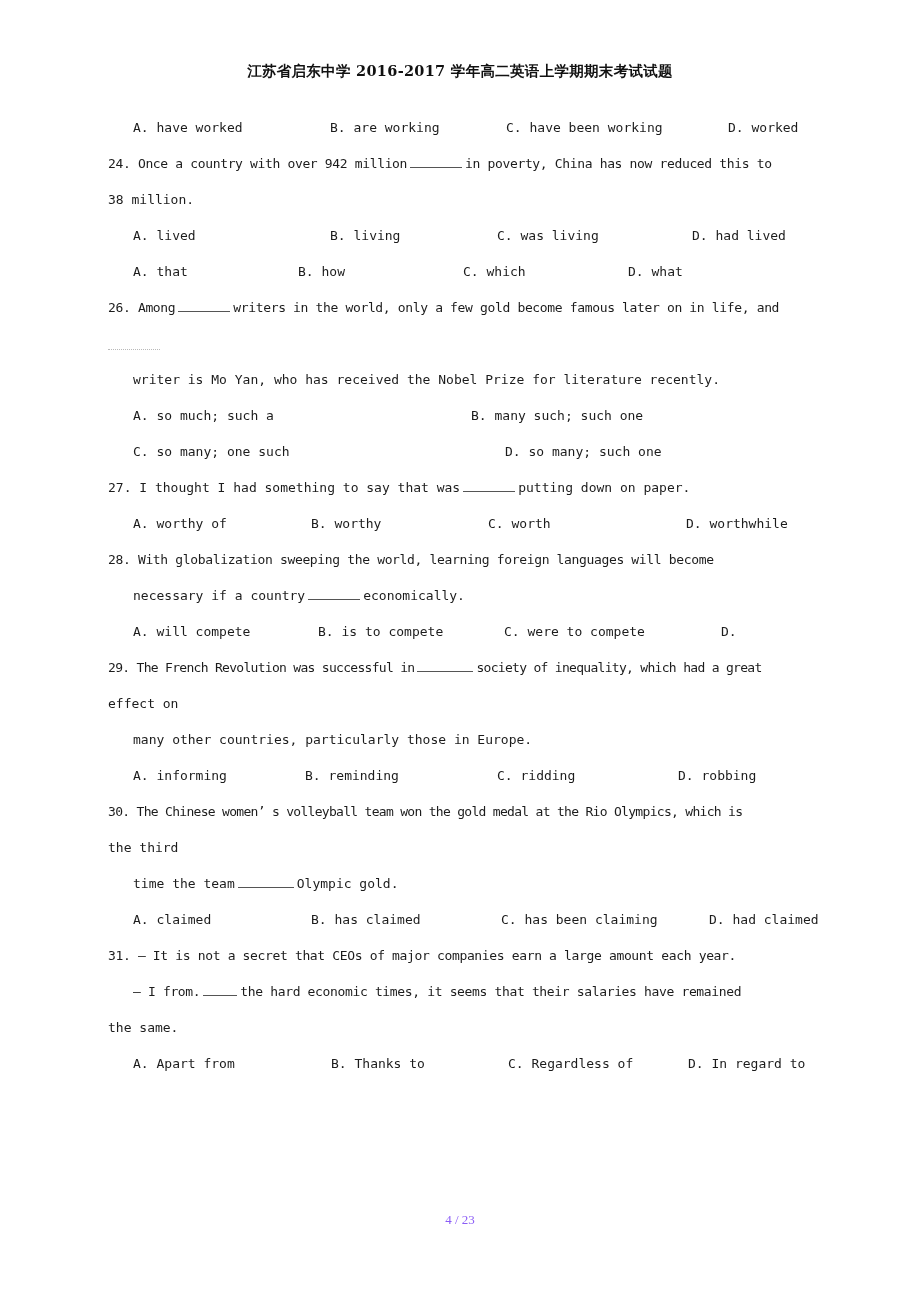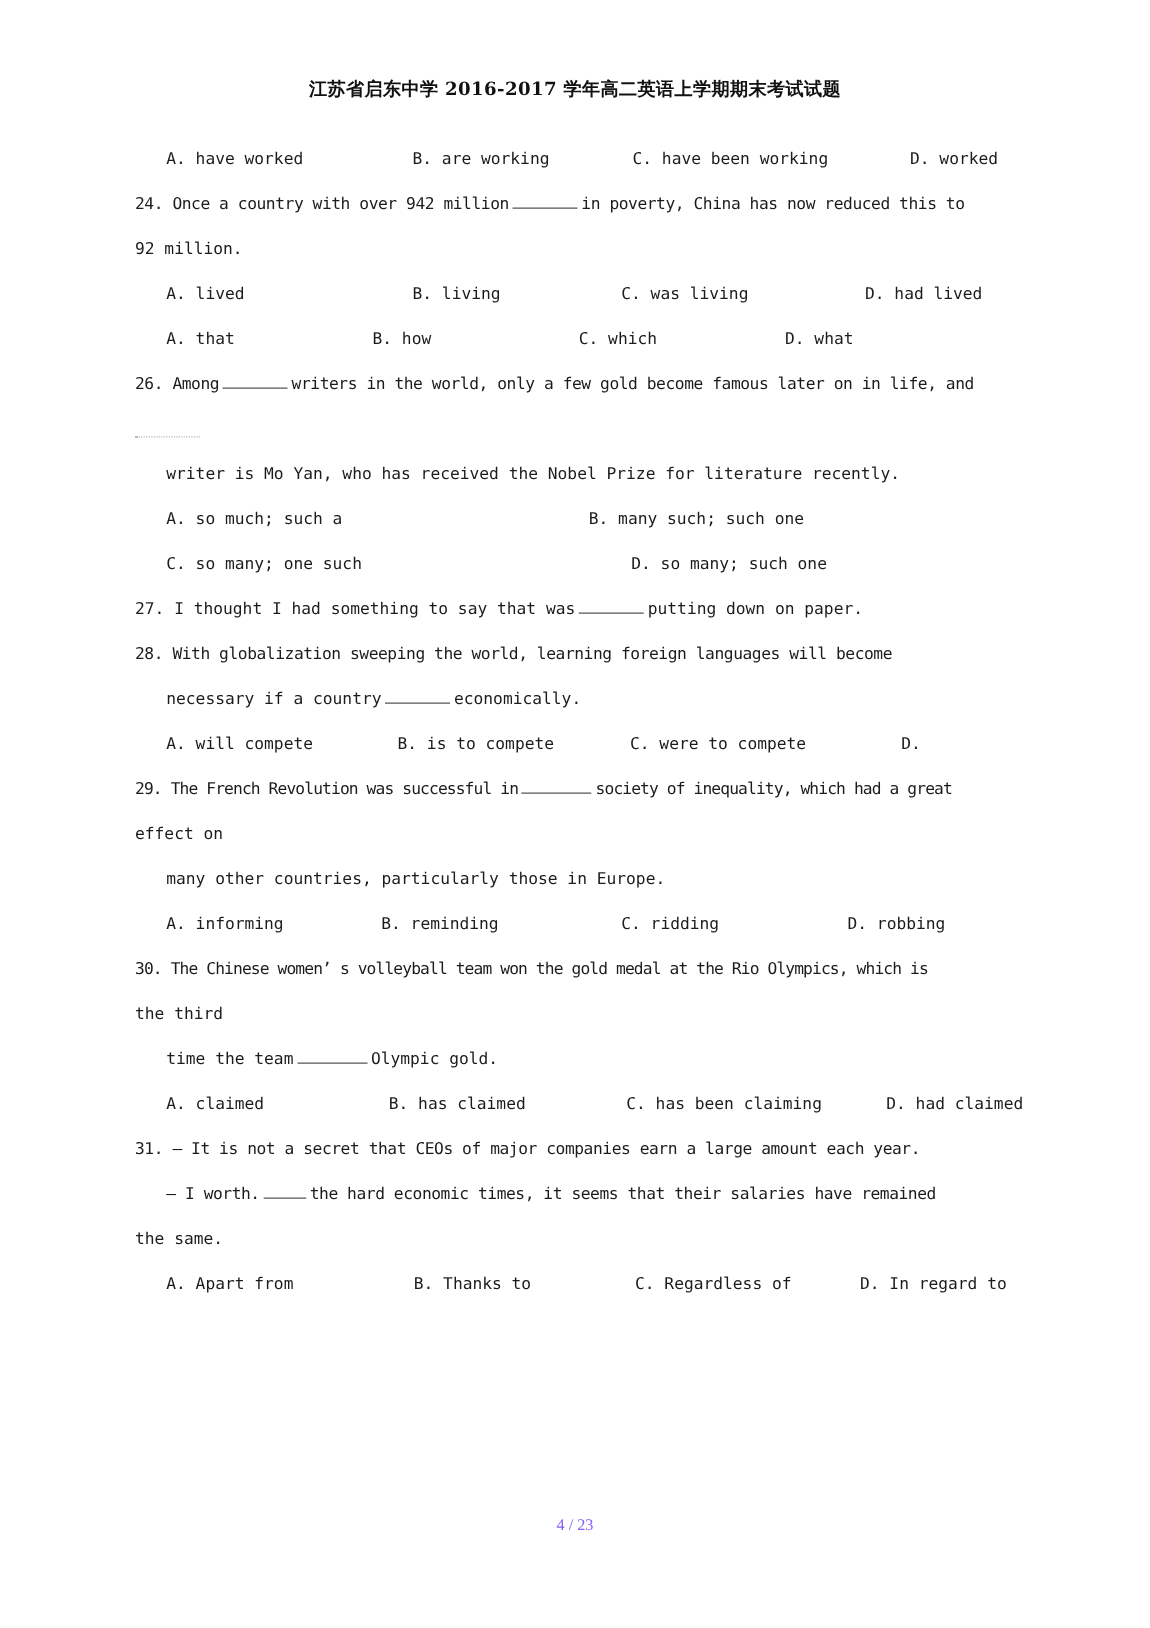--- a/index.html
+++ b/index.html
@@ -146,21 +146,21 @@
   <div class="body-block">
 
     <div class="opt-row opts">
       <span class="opt" style="left:0px;">A. have worked</span>
       <span class="opt" style="left:197px;">B. are working</span>
       <span class="opt" style="left:373px;">C. have been working</span>
       <span class="opt" style="left:595px;">D. worked</span>
     </div>
 
     <div class="line stem dense"><span>24. Once a country with over 942 million</span><span class="blank w-lg"></span><span>in poverty, China has now reduced this to</span></div>
-    <div class="line cont">92 million.</div>
+    <div class="line cont">38 million.</div>
     <div class="opt-row opts">
       <span class="opt" style="left:0px;">A. lived</span>
       <span class="opt" style="left:197px;">B. living</span>
       <span class="opt" style="left:364px;">C. was living</span>
       <span class="opt" style="left:559px;">D. had lived</span>
     </div>
 
     <div class="opt-row opts">
       <span class="opt" style="left:0px;">A. that</span>
       <span class="opt" style="left:165px;">B. how</span>
@@ -176,20 +176,26 @@
     <div class="opt-row opts">
       <span class="opt" style="left:0px;">A. so much; such a</span>
       <span class="opt" style="left:338px;">B. many such; such one</span>
     </div>
     <div class="opt-row opts">
       <span class="opt" style="left:0px;">C. so many; one such</span>
       <span class="opt" style="left:372px;">D. so many; such one</span>
     </div>
 
     <div class="line stem"><span>27. I thought I had something to say that was</span><span class="blank w-lg"></span><span>putting down on paper.</span></div>
+    <div class="opt-row opts">
+      <span class="opt" style="left:0px;">A. worthy of</span>
+      <span class="opt" style="left:178px;">B. worthy</span>
+      <span class="opt" style="left:355px;">C. worth</span>
+      <span class="opt" style="left:553px;">D. worthwhile</span>
+    </div>
 
     <div class="line stem dense">28. With globalization sweeping the world, learning foreign languages will become</div>
     <div class="line cont-indent"><span>necessary if a country</span><span class="blank w-lg"></span><span>economically.</span></div>
     <div class="opt-row opts">
       <span class="opt" style="left:0px;">A. will compete</span>
       <span class="opt" style="left:185px;">B. is to compete</span>
       <span class="opt" style="left:371px;">C. were to compete</span>
       <span class="opt" style="left:588px;">D.</span>
     </div>
 
@@ -207,21 +213,21 @@
     <div class="line cont">the third</div>
     <div class="line cont-indent"><span>time the team</span><span class="blank w-xl"></span><span>Olympic gold.</span></div>
     <div class="opt-row opts">
       <span class="opt" style="left:0px;">A. claimed</span>
       <span class="opt" style="left:178px;">B. has claimed</span>
       <span class="opt" style="left:368px;">C. has been claiming</span>
       <span class="opt" style="left:576px;">D. had claimed</span>
     </div>
 
     <div class="line stem dense">31. — It is not a secret that CEOs of major companies earn a large amount each year.</div>
-    <div class="line dlg2 dense"><span>— I worth.</span><span class="blank w-sm"></span><span>the hard economic times, it seems that their salaries have remained</span></div>
+    <div class="line dlg2 dense"><span>— I from.</span><span class="blank w-sm"></span><span>the hard economic times, it seems that their salaries have remained</span></div>
     <div class="line cont">the same.</div>
     <div class="opt-row opts">
       <span class="opt" style="left:0px;">A. Apart from</span>
       <span class="opt" style="left:198px;">B. Thanks to</span>
       <span class="opt" style="left:375px;">C. Regardless of</span>
       <span class="opt" style="left:555px;">D. In regard to</span>
     </div>
 
   </div>
 

